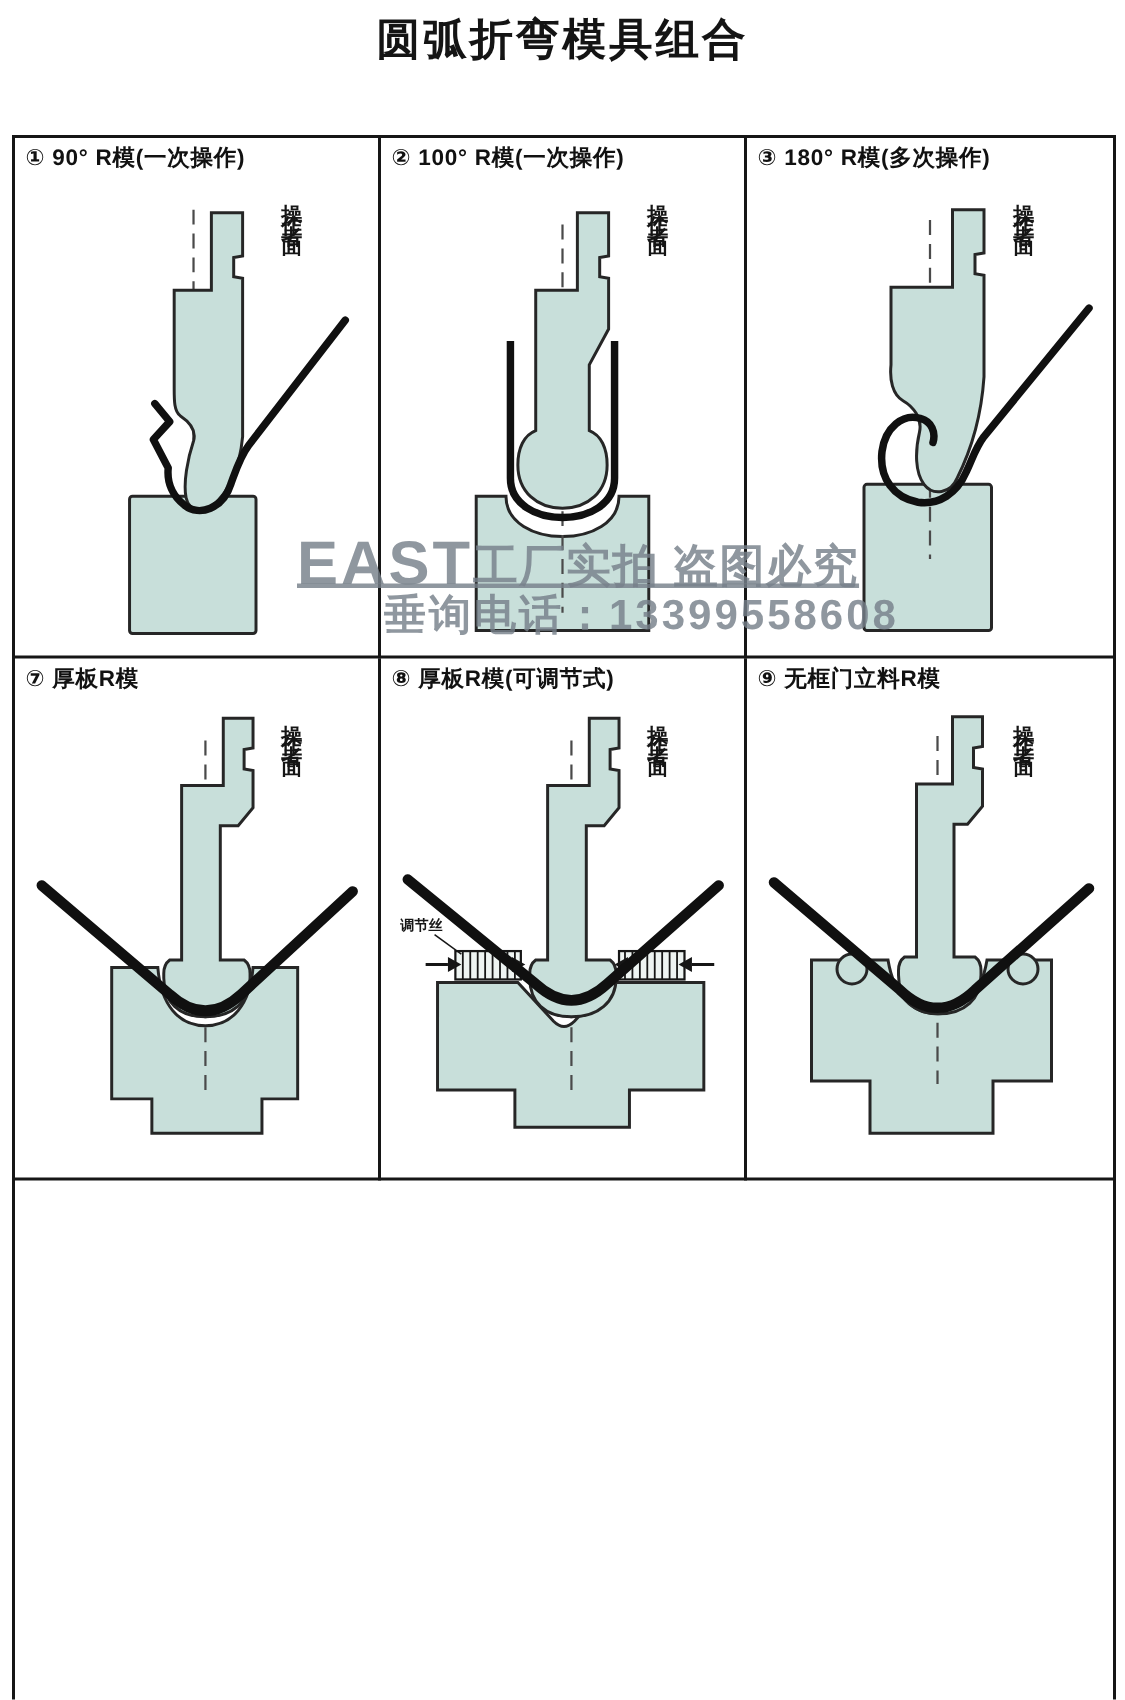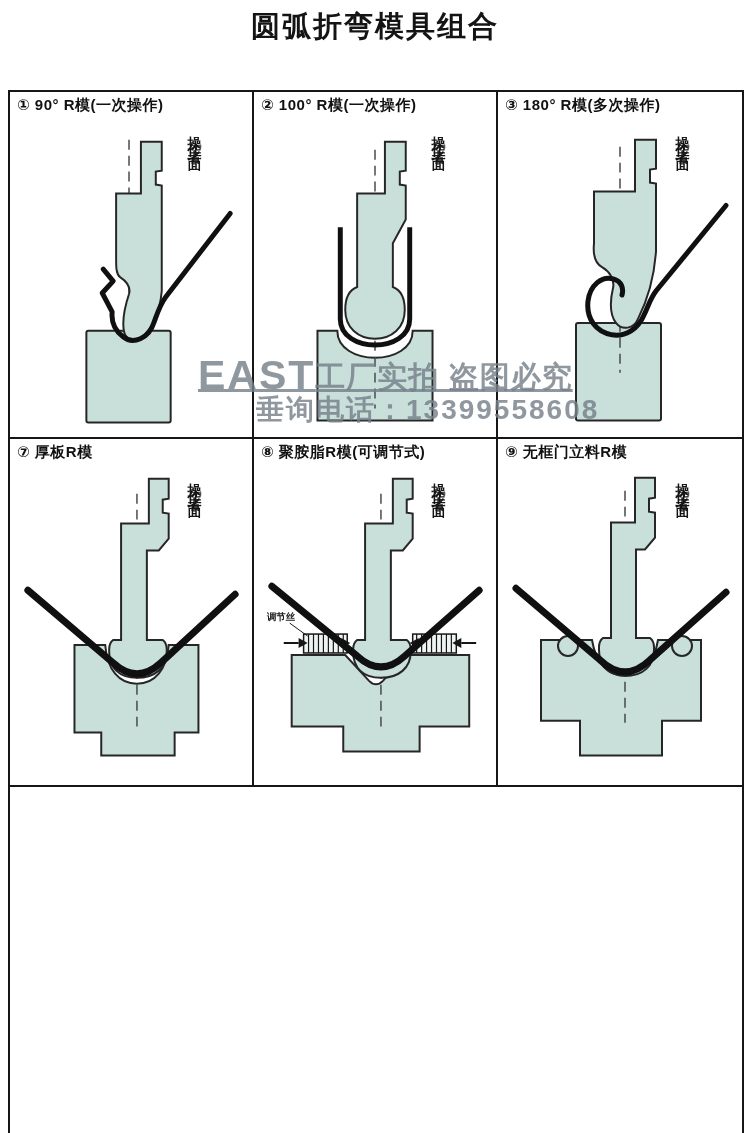--- a/index.html
+++ b/index.html
@@ -92,21 +92,21 @@
     <div class="op-label">操作者面</div>
     <svg class="diagram" viewBox="0 0 244 347" preserveAspectRatio="none">
       <path d="M65 207 H96 C98 232 110 246 128 246 C146 246 158 232 160 207 H190 V295 H166 V318 H92 V295 H65 Z" fill="#c8dfda" stroke="#262626" stroke-width="2"></path>
       <path d="M128 55 V290" stroke="#4a4a4a" stroke-width="1.5" stroke-dasharray="10 6" fill="none"></path>
       <path d="M140 40 H160 V60 L154 61 V74 L160 75 V100 L150 112 H138 V202 L154 202 Q158 205 158 211 V214 C158 230 146 240 128 240 C110 240 100 230 100 214 V211 Q100 205 104 202 L112 202 V85 H140 Z" fill="#c8dfda" stroke="#262626" stroke-width="2"></path>
       <path d="M18 152 L104 225 Q128 247 152 225 L227 156" fill="none" stroke="#101010" stroke-width="7" stroke-linecap="round" stroke-linejoin="round"></path>
     </svg>
   </div>
 
   <div class="cell">
-    <div class="cell-label">⑧ 聚胺脂R模(可调节式)</div>
+    <div class="cell-label">⑧ 厚板R模(可调节式)</div>
     <div class="op-label">操作者面</div>
     <svg class="diagram" viewBox="0 0 244 347" preserveAspectRatio="none">
       <path d="M38 217 H92 L116 243 Q123 250 130 243 L154 217 H217 V289 H167 V314 H90 V289 H38 Z" fill="#c8dfda" stroke="#262626" stroke-width="2"></path>
       <g>
         <rect x="50" y="196" width="44" height="19" fill="#eef4f2" stroke="#161616" stroke-width="1.5"></rect>
         <path d="M55 196 V215 M60 196 V215 M65 196 V215 M70 196 V215 M75 196 V215 M80 196 V215 M85 196 V215 M90 196 V215" stroke="#161616" stroke-width="1.2"></path>
         <path d="M30 205 H45" stroke="#161616" stroke-width="2"></path>
         <polygon points="45,200 45,210 54,205" fill="#161616"></polygon>
         <polygon points="88,200 88,210 97,205" fill="#161616"></polygon>
       </g>

